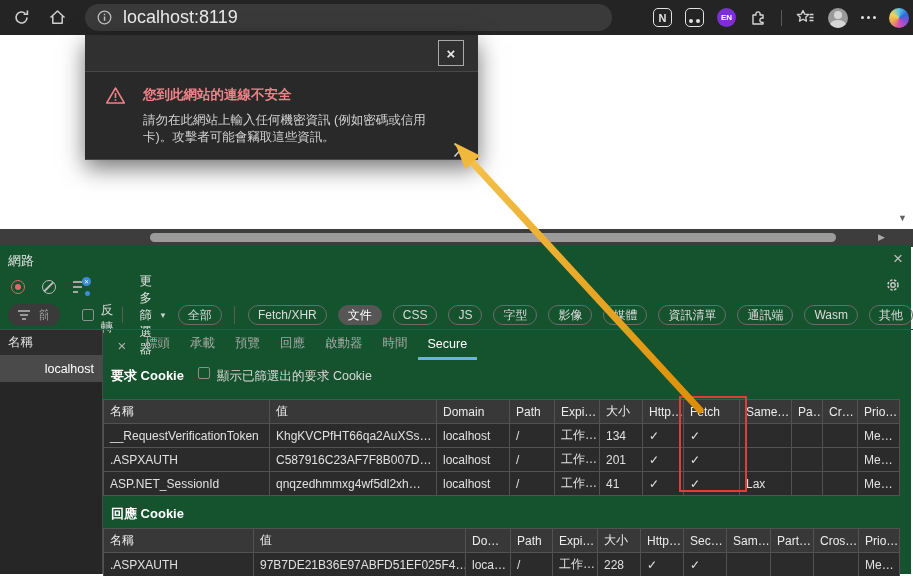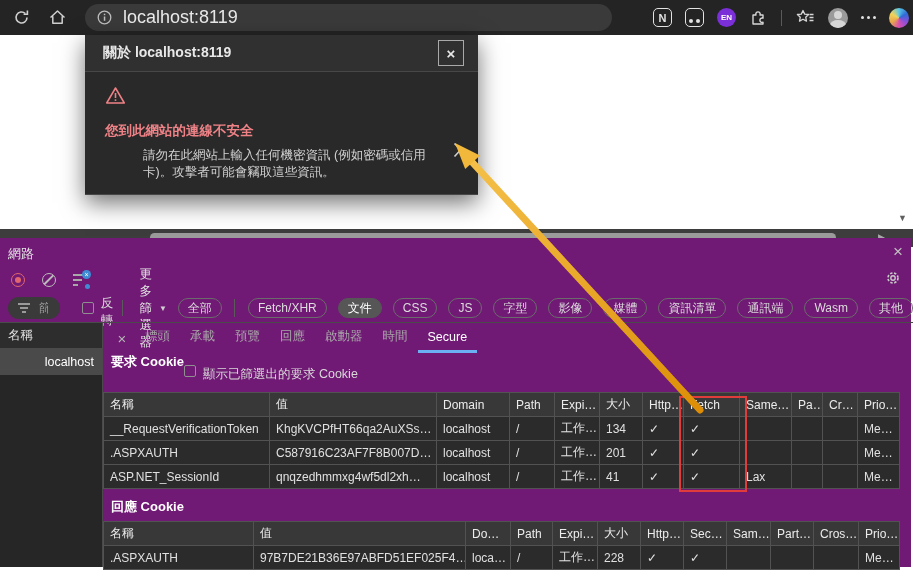--- a/index.html
+++ b/index.html
@@ -31,21 +31,21 @@
      background:conic-gradient(#58c7e8,#2f6bd8,#8a4fd8,#d84fb0,#e8a64e,#f0d35a,#58c7e8);}
 
   
   .page{position:absolute;left:0;top:35px;width:913px;height:194px;background:#ffffff;}
   .vscroll-arrow{position:absolute;left:898px;top:178px;font-size:9px;color:#606060;}
   .hscroll{position:absolute;left:0;top:229px;width:913px;height:18px;background:#3d3d3d;}
   .hscroll .thumb{position:absolute;left:150px;top:4px;width:686px;height:9px;border-radius:5px;background:#9b9b9b;}
   .hscroll .arr{position:absolute;left:878px;top:3px;font-size:9px;color:#a9a9a9;}
 
   
-  .devtools{position:absolute;left:0;top:238px;width:911px;height:329px;background:#701a75;color:#e0e0e0;}
+  .devtools{position:absolute;left:0;top:245px;width:911px;height:329px;background:#14532d;color:#e0e0e0;}
   .dt-title{position:absolute;left:8px;top:7px;font-size:13px;color:#e6e6e6;}
   .dt-close{position:absolute;right:8px;top:4px;font-size:17px;color:#c0c0c0;line-height:20px;}
   .dt-toolbar{position:absolute;left:0;top:28px;width:913px;height:28px;display:flex;align-items:center;gap:17px;padding-left:11px;}
   .rec{width:14px;height:14px;border:1.7px solid #e0676d;border-radius:50%;position:relative;}
   .rec i{position:absolute;left:2.6px;top:2.6px;width:6px;height:6px;border-radius:50%;background:#e0676d;}
   .clear-ic{width:14px;height:14px;border:1.6px solid #bcbcbc;border-radius:50%;position:relative;}
   .clear-ic i{position:absolute;left:-1px;top:5px;width:13px;height:1.6px;background:#bcbcbc;transform:rotate(-45deg);}
   .filter-ic{position:relative;width:17px;height:14px;}
   .filter-ic b{position:absolute;left:0;height:2px;background:#a8a8a8;}
   .filter-ic .l1{top:1px;width:13px;}.filter-ic .l2{top:6px;width:9px;}.filter-ic .l3{top:11px;width:5px;}
@@ -74,40 +74,40 @@
   .dt-main{position:absolute;left:0;top:84px;width:913px;height:245px;border-top:1px solid #4a4a4a;display:flex;}
   .sidebar{width:103px;border-right:1px solid #4a4a4a;background:#262626;}
   .sb-head{height:26px;line-height:25px;padding-left:8px;font-size:12.5px;color:#e3e3e3;
         background:#2d2d2d;border-bottom:1px solid #4a4a4a;}
   .sb-row{height:26px;line-height:26px;text-align:right;padding-right:8px;font-size:12.5px;color:#fff;background:#4a4a4a;}
   .content{flex:1;position:relative;}
   .tabs{height:30px;display:flex;align-items:stretch;padding-left:6px;}
   .tab-close{width:26px;display:flex;align-items:center;justify-content:center;color:#b5b5b5;font-size:15px;}
   .tab{padding:0 10px;display:flex;align-items:center;font-size:12.5px;color:#a8a8a8;border-bottom:3px solid transparent;}
   .tab.active{color:#fff;border-bottom-color:#6cb0f4;}
-  .label-row{height:39px;display:flex;padding:0 0 4px 8px;}
+  .label-row{height:39px;display:flex;align-items:flex-end;gap:14px;padding:0 0 14px 8px;}
   .sec-title{font-size:13px;font-weight:bold;color:#fff;}
   .cb-row{display:flex;align-items:center;gap:7px;}
   table.cookies{border-collapse:collapse;table-layout:fixed;width:796px;font-size:12px;}
   table.cookies th,table.cookies td{border:1px solid #525252;padding:3px 6px;height:16px;
         white-space:nowrap;overflow:hidden;text-align:left;font-weight:normal;}
   table.cookies th{background:#383838;color:#ececec;}
   table.cookies td{background:#2b2b2b;color:#e0e0e0;}
   td.num{text-align:right;} td.ctr,th.ctr{text-align:center;}
   .resp-label{margin:9px 0 5px 8px;font-size:13px;font-weight:bold;color:#fff;}
 
   
   .popup{position:absolute;left:85px;top:35px;width:393px;z-index:20;background:#292929;color:#e8e8e8;
          box-shadow:0 8px 22px rgba(0,0,0,.55);}
   .pop-title{height:37px;background:#303030;border-bottom:1px solid #474747;display:flex;align-items:center;
          padding:0 14px 0 18px;font-size:14px;font-weight:bold;}
   .pop-close{margin-left:auto;width:26px;height:26px;border:1px solid #a9a9a9;display:flex;align-items:center;
          justify-content:center;font-size:15px;color:#e8e8e8;}
   .pop-sec{border-bottom:1px solid #474747;position:relative;}
-  .warn-row{display:flex;gap:17px;padding:14px 18px 4px 20px;align-items:flex-start;flex-direction:column;}
+  .warn-row{display:flex;gap:17px;padding:14px 18px 4px 20px;align-items:flex-start;}
   .warn-title{color:#ef8287;font-weight:bold;font-size:13.5px;}
   .warn-desc{padding:3px 44px 13px 58px;font-size:12.5px;color:#d2d2d2;line-height:17px;}
   .chev{position:absolute;right:16px;width:9px;height:16px;}
   .prow{display:flex;align-items:center;gap:17px;padding:16px 18px 6px 20px;font-size:13.5px;font-weight:bold;}
   .prow2{position:relative;padding:12px 44px 17px 58px;font-size:13.5px;}
   .trow{display:flex;align-items:center;gap:17px;padding:14px 16px 6px 20px;font-size:13.5px;font-weight:bold;}
   .toggle{margin-left:auto;width:40px;height:20px;border-radius:10px;background:#0d7bd6;position:relative;}
   .toggle i{position:absolute;right:3px;top:3px;width:14px;height:14px;border-radius:50%;background:#fff;}
 
   
@@ -387,21 +387,20 @@
                 <td>Me…</td>
           </tr>
         </tbody>
           </table>
       </div>
     </div>
   </div>
 
   <div class="popup">
     <div class="pop-title">
-      <span>關於 localhost:8119</span>
       <span class="pop-close">×</span>
     </div>
     <div class="pop-sec">
       <div class="warn-row">
         <span style="flex:none;display:flex;">
           <svg width="21" height="19" viewBox="0 0 21 19">
               <path d="M10.5 2 19.3 17H1.7Z" fill="none" stroke="#ef8287" stroke-width="1.5" stroke-linejoin="round"></path>
               <rect x="9.7" y="7" width="1.6" height="5" fill="#ef8287"></rect>
               <rect x="9.7" y="13.3" width="1.6" height="1.6" fill="#ef8287"></rect>
             </svg>

